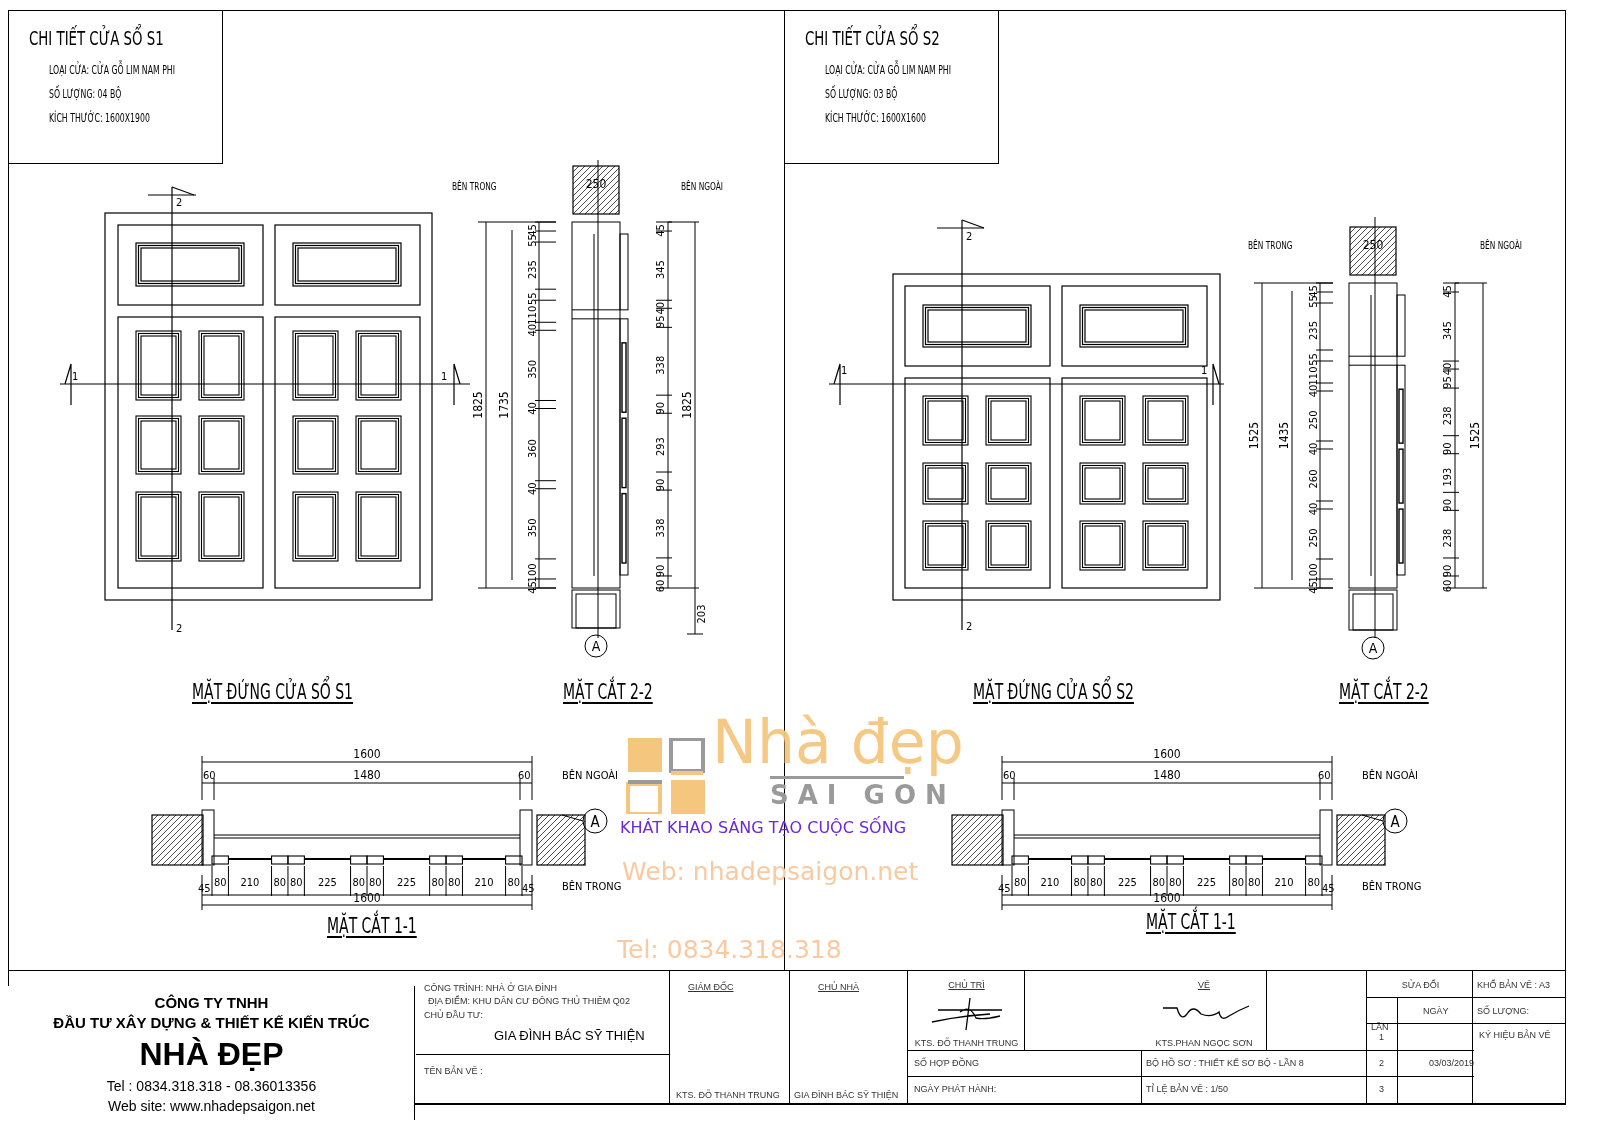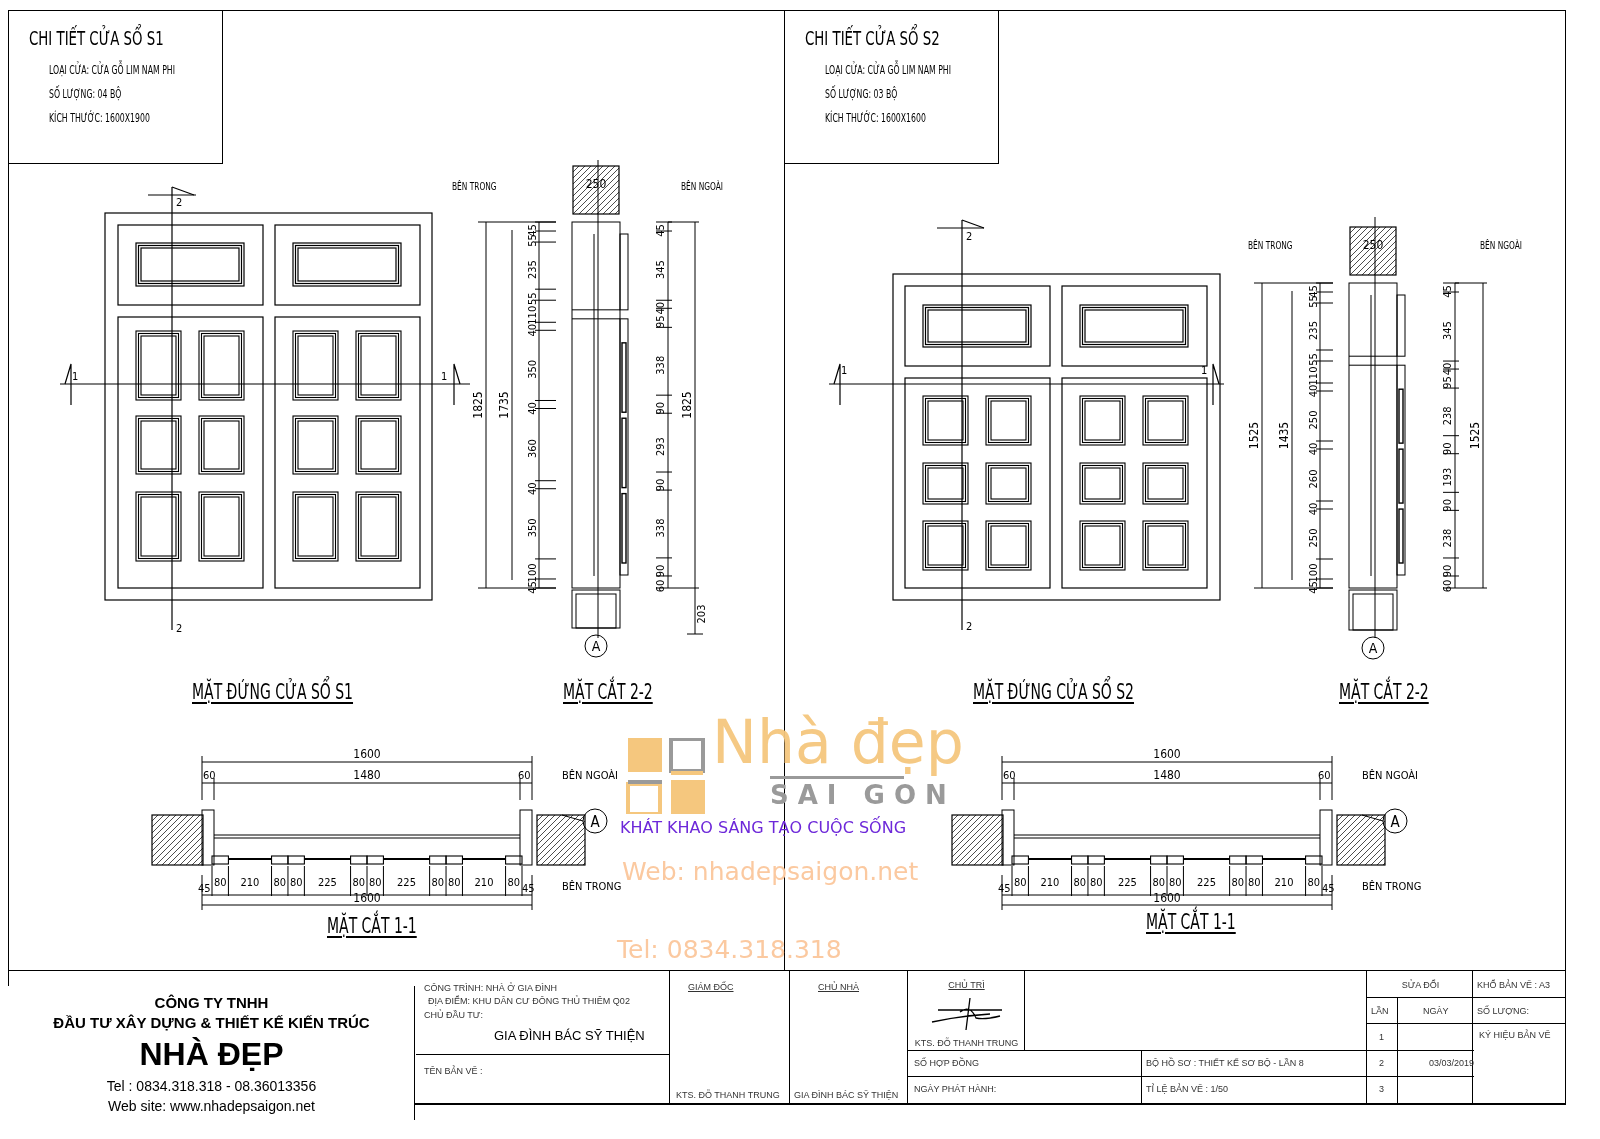--- a/index.html
+++ b/index.html
@@ -722,34 +722,41 @@
     </div>
 
     <div class="abs" style="left:908px;top:970px;width:458px;height:134px;">
       <div class="abs" style="left:0;top:0;width:117px;height:80px;border-right:1.3px solid #000;box-sizing:border-box;">
         <div class="tb tbu" style="left:0;width:117px;text-align:center;top:10px;">CHỦ TRÌ</div>
         <svg class="abs" style="left:22px;top:24px;" width="78" height="40">
             <path d="M2,28 Q30,22 60,20 M8,16 L72,16 M40,4 L36,36 M30,18 Q40,10 46,24 Q54,26 70,22" fill="none" stroke="#000" stroke-width="1.3"></path>
           </svg>
         <div class="tb" style="left:0;width:117px;text-align:center;top:68px;">KTS. ĐỖ THANH TRUNG</div>
       </div>
+      <div class="abs" style="left:233px;top:0;width:126px;height:80px;border-right:1.3px solid #000;box-sizing:border-box;">
+        <div class="tb tbu" style="left:0;width:126px;text-align:center;top:10px;">VẼ</div>
+        <svg class="abs" style="left:20px;top:26px;" width="90" height="30">
+            <path d="M2,12 L16,12 Q20,26 26,18 Q32,8 40,18 Q50,22 58,16 Q60,26 68,20 Q78,14 88,10" fill="none" stroke="#000" stroke-width="1.3"></path>
+          </svg>
+        <div class="tb" style="left:0;width:126px;text-align:center;top:68px;">KTS.PHAN NGỌC SƠN</div>
+      </div>
       <div class="abs" style="left:0;top:80px;width:458px;height:1.3px;background:#000;"></div>
       <div class="abs" style="left:0;top:106px;width:458px;height:1.3px;background:#000;"></div>
       <div class="abs" style="left:233px;top:80px;width:1.3px;height:54px;background:#000;"></div>
       <div class="tb" style="left:6px;top:88px;">SỐ HỢP ĐỒNG</div>
       <div class="tb" style="left:238px;top:88px;">BỘ HỒ SƠ    : THIẾT KẾ SƠ BỘ - LẦN 8</div>
       <div class="tb" style="left:6px;top:114px;">NGÀY PHÁT HÀNH:</div>
       <div class="tb" style="left:238px;top:114px;">TỈ LỆ BẢN VẼ : 1/50</div>
     </div>
 
     <div class="abs" style="left:1366px;top:970px;width:107px;height:134px;border-left:1.3px solid #000;border-right:1.3px solid #000;box-sizing:border-box;">
       <div class="tb" style="left:0;width:107px;text-align:center;top:10px;">SỬA ĐỔI</div>
       <div class="abs" style="left:0;top:27px;width:107px;height:1.3px;background:#000;"></div>
       <div class="abs" style="left:30px;top:27px;width:1.3px;height:107px;background:#000;"></div>
-      <div class="tb" style="left:4px;top:36px;">LẦN</div>
+      <div class="tb" style="left:4px;top:52px;">LẦN</div>
       <div class="tb" style="left:56px;top:36px;">NGÀY</div>
       <div class="abs" style="left:0;top:53px;width:107px;height:1.3px;background:#000;"></div>
       <div class="tb" style="left:12px;top:62px;">1</div>
       <div class="abs" style="left:0;top:80px;width:107px;height:1.3px;background:#000;"></div>
       <div class="tb" style="left:12px;top:88px;">2</div>
       <div class="tb" style="left:42px;top:88px;margin-left:20px;">03/03/2019</div>
       <div class="abs" style="left:0;top:106px;width:107px;height:1.3px;background:#000;"></div>
       <div class="tb" style="left:12px;top:114px;">3</div>
     </div>
 

